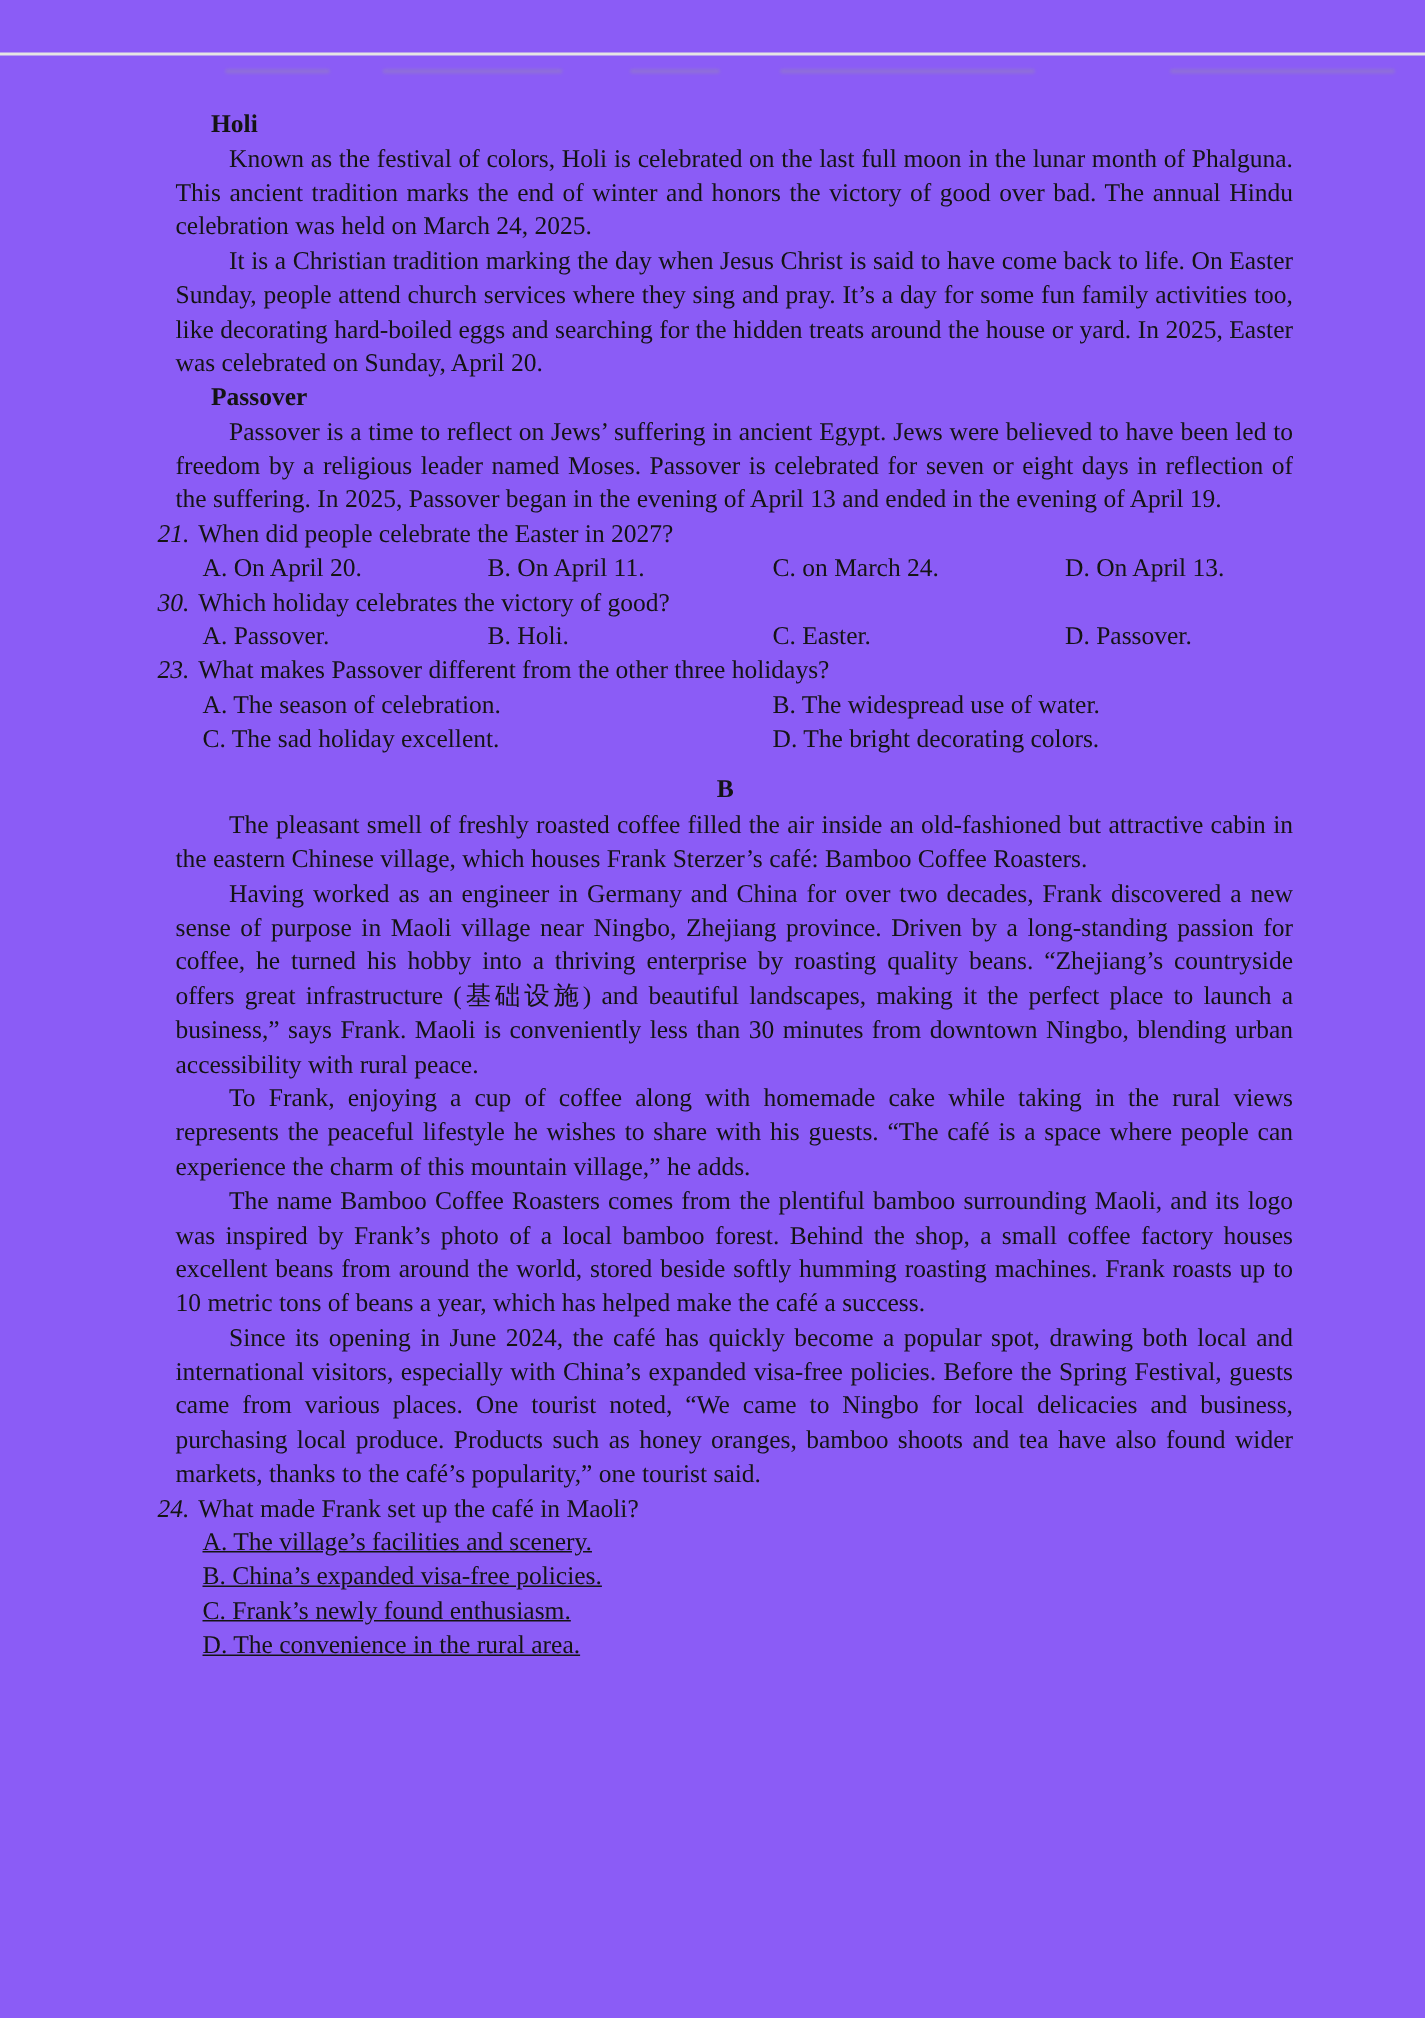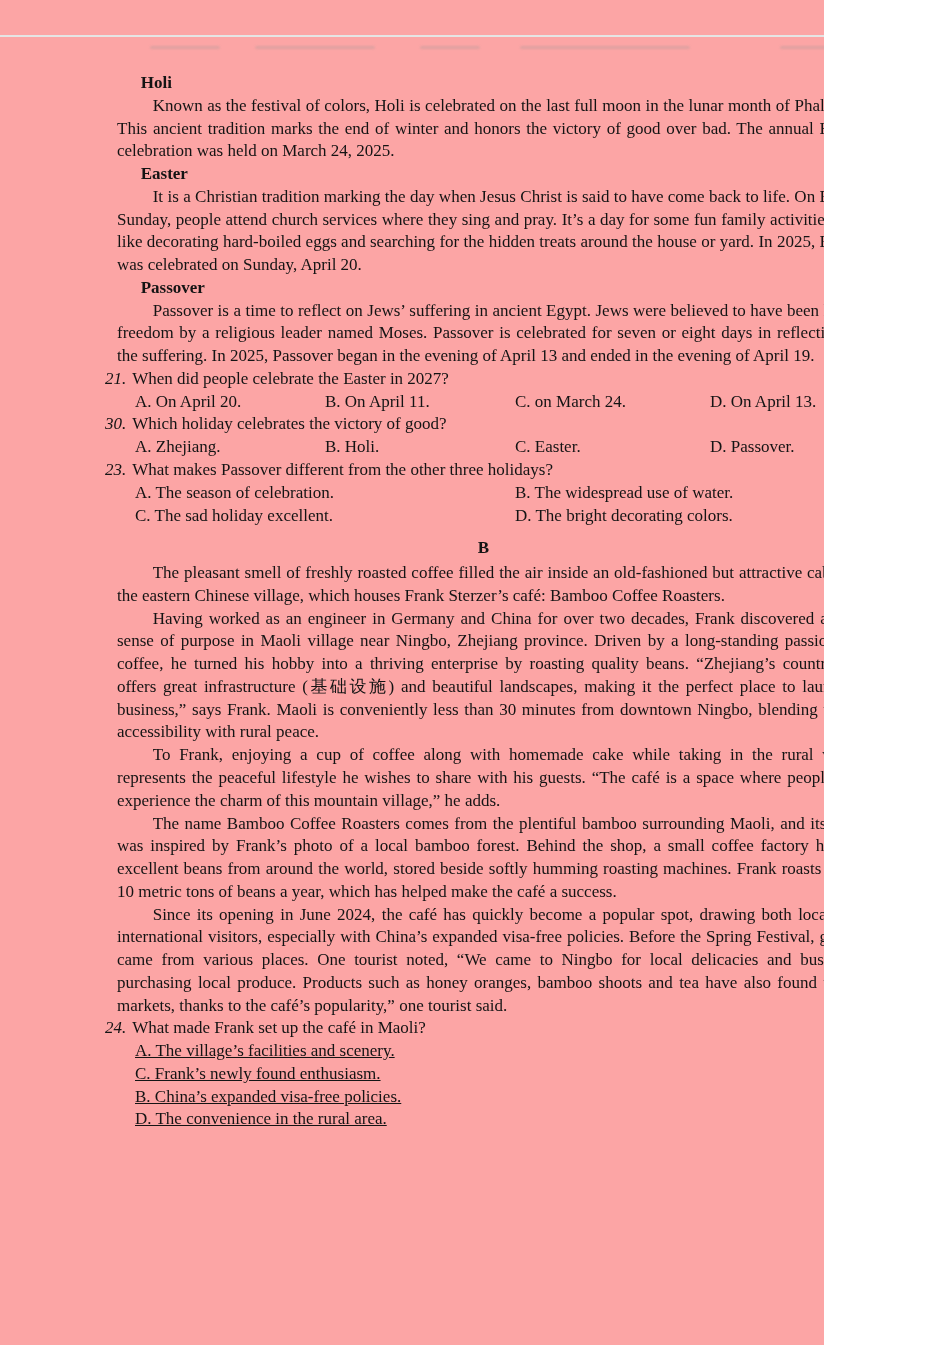--- a/index.html
+++ b/index.html
@@ -1,20 +1,20 @@
 <!DOCTYPE html>
 <html><head>
 <meta charset="utf-8">
 <style>
   html, body { margin: 0; padding: 0; background: #ffffff; }
   .page {
     position: relative;
-    width: 824px;
+    width: 950px;
     height: 1345px;
-    background: #fca5a5;
+    background: #8b5cf6;
     font-family: "Liberation Serif", "DejaVu Serif", serif;
     color: #141414;
     overflow: hidden;
   }
   
   .scan-line {
     position: absolute;
     top: 35px; left: 0;
     width: 100%; height: 2px;
     background: #e5e5e4;
@@ -91,40 +91,39 @@
   <div class="scan-smudge sm2"></div>
   <div class="scan-smudge sm3"></div>
   <div class="scan-smudge sm4"></div>
   <div class="scan-smudge sm5"></div>
 
   <div class="content">
 
     <p class="p-head">Holi</p>
     <p class="para">Known as the festival of colors, Holi is celebrated on the last full moon in the lunar month of Phalguna. This ancient tradition marks the end of winter and honors the victory of good over bad. The annual Hindu celebration was held on March 24, 2025.</p>
 
-    <p class="p-head">Easter</p>
     <p class="para">It is a Christian tradition marking the day when Jesus Christ is said to have come back to life. On Easter Sunday, people attend church services where they sing and pray. It’s a day for some fun family activities too, like decorating hard-boiled eggs and searching for the hidden treats around the house or yard. In 2025, Easter was celebrated on Sunday, April 20.</p>
 
     <p class="p-head">Passover</p>
     <p class="para">Passover is a time to reflect on Jews’ suffering in ancient Egypt. Jews were believed to have been led to freedom by a religious leader named Moses. Passover is celebrated for seven or eight days in reflection of the suffering. In 2025, Passover began in the evening of April 13 and ended in the evening of April 19.</p>
 
     <div>
       <p class="qstem"><span class="qnum">21.</span><span>When did people celebrate the Easter in 2027?</span></p>
       <div class="opts4">
         <span>A. On April 20.</span>
         <span>B. On April 11.</span>
         <span>C. on March 24.</span>
         <span>D. On April 13.</span>
       </div>
     </div>
 
     <div>
       <p class="qstem"><span class="qnum">30.</span><span>Which holiday celebrates the victory of good?</span></p>
       <div class="opts4">
-        <span>A. Zhejiang.</span>
+        <span>A. Passover.</span>
         <span>B. Holi.</span>
         <span>C. Easter.</span>
         <span>D. Passover.</span>
       </div>
     </div>
 
     <div>
       <p class="qstem"><span class="qnum">23.</span><span>What makes Passover different from the other three holidays?</span></p>
       <div class="opts2">
         <span>A. The season of celebration.</span>
@@ -139,22 +138,22 @@
     <p class="para">The pleasant smell of freshly roasted coffee filled the air inside an old-fashioned but attractive cabin in the eastern Chinese village, which houses Frank Sterzer’s café: Bamboo Coffee Roasters.</p>
     <p class="para">Having worked as an engineer in Germany and China for over two decades, Frank discovered a new sense of purpose in Maoli village near Ningbo, Zhejiang province. Driven by a long-standing passion for coffee, he turned his hobby into a thriving enterprise by roasting quality beans. “Zhejiang’s countryside offers great infrastructure (基础设施) and beautiful landscapes, making it the perfect place to launch a business,” says Frank. Maoli is conveniently less than 30 minutes from downtown Ningbo, blending urban accessibility with rural peace.</p>
     <p class="para">To Frank, enjoying a cup of coffee along with homemade cake while taking in the rural views represents the peaceful lifestyle he wishes to share with his guests. “The café is a space where people can experience the charm of this mountain village,” he adds.</p>
     <p class="para">The name Bamboo Coffee Roasters comes from the plentiful bamboo surrounding Maoli, and its logo was inspired by Frank’s photo of a local bamboo forest. Behind the shop, a small coffee factory houses excellent beans from around the world, stored beside softly humming roasting machines. Frank roasts up to 10 metric tons of beans a year, which has helped make the café a success.</p>
     <p class="para">Since its opening in June 2024, the café has quickly become a popular spot, drawing both local and international visitors, especially with China’s expanded visa-free policies. Before the Spring Festival, guests came from various places. One tourist noted, “We came to Ningbo for local delicacies and business, purchasing local produce. Products such as honey oranges, bamboo shoots and tea have also found wider markets, thanks to the café’s popularity,” one tourist said.</p>
 
     <div>
       <p class="qstem"><span class="qnum">24.</span><span>What made Frank set up the café in Maoli?</span></p>
       <div class="optlist">
         <p>A. The village’s facilities and scenery.</p>
+        <p>B. China’s expanded visa-free policies.</p>
         <p>C. Frank’s newly found enthusiasm.</p>
-        <p>B. China’s expanded visa-free policies.</p>
         <p>D. The convenience in the rural area.</p>
       </div>
     </div>
 
   </div>
 
 
 </div>
 
 </body></html>

